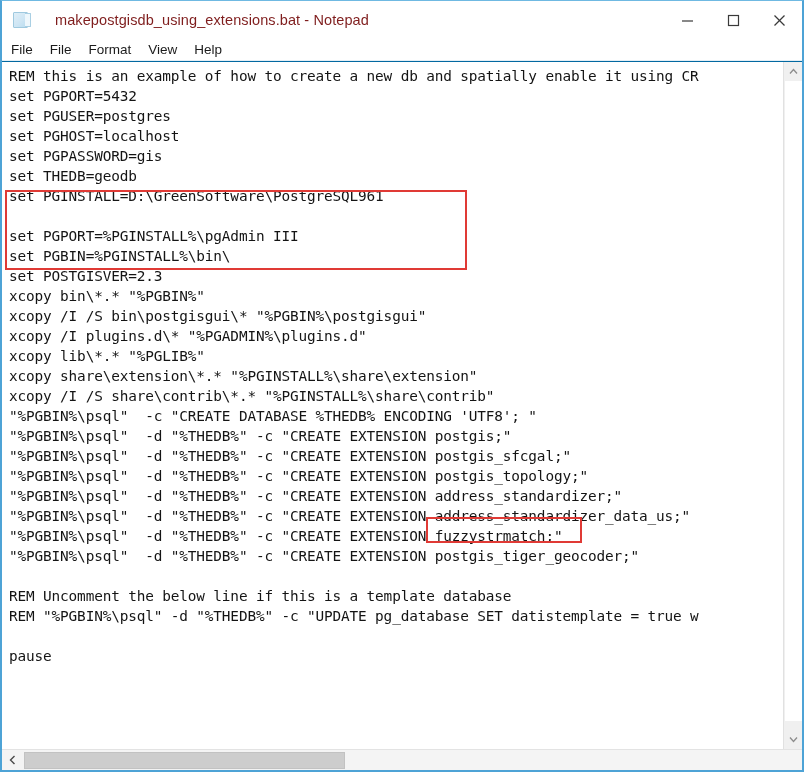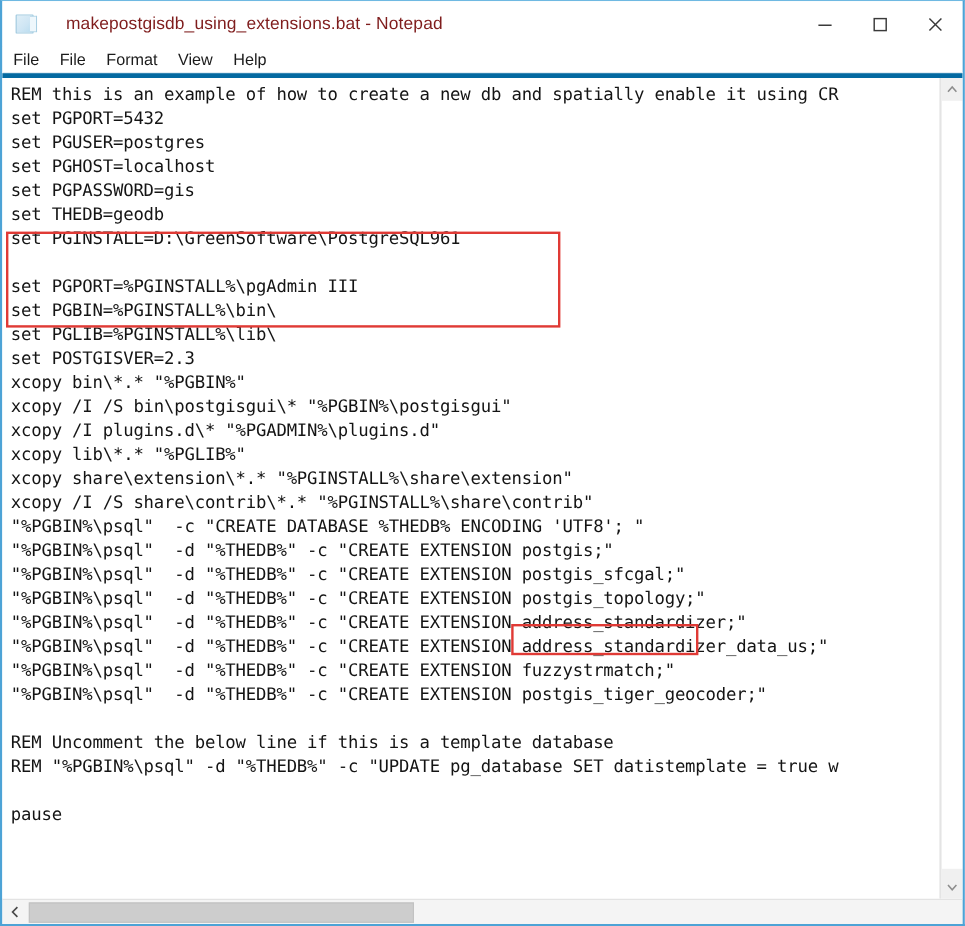--- a/index.html
+++ b/index.html
@@ -98,21 +98,21 @@
     margin-right: 17px;
     white-space: nowrap;
   }
 
   
   #editor-wrap {
     position: relative;
     flex: 1;
     display: flex;
     background: #ffffff;
-    border-top: 4px solid #0369a1;
+    border-top: 1px solid #0369a1;
     overflow: hidden;
   }
   #text-area {
     position: relative;
     flex: 1;
     overflow: hidden;
     padding: 4px 0 0 7px;
     background: #ffffff;
   }
   .code-line {
@@ -313,21 +313,20 @@
       <div class="code-line">REM this is an example of how to create a new db and spatially enable it using CR</div>
         <div class="code-line">set PGPORT=5432</div>
         <div class="code-line">set PGUSER=postgres</div>
         <div class="code-line">set PGHOST=localhost</div>
         <div class="code-line">set PGPASSWORD=gis</div>
         <div class="code-line">set THEDB=geodb</div>
         <div class="code-line">set PGINSTALL=D:\GreenSoftware\PostgreSQL961</div>
         <div class="code-line blank"></div>
         <div class="code-line">set PGPORT=%PGINSTALL%\pgAdmin III</div>
         <div class="code-line">set PGBIN=%PGINSTALL%\bin\</div>
-        <div class="code-line">set PGLIB=%PGINSTALL%\lib\</div>
         <div class="code-line">set POSTGISVER=2.3</div>
         <div class="code-line">xcopy bin\*.* "%PGBIN%"</div>
         <div class="code-line">xcopy /I /S bin\postgisgui\* "%PGBIN%\postgisgui"</div>
         <div class="code-line">xcopy /I plugins.d\* "%PGADMIN%\plugins.d"</div>
         <div class="code-line">xcopy lib\*.* "%PGLIB%"</div>
         <div class="code-line">xcopy share\extension\*.* "%PGINSTALL%\share\extension"</div>
         <div class="code-line">xcopy /I /S share\contrib\*.* "%PGINSTALL%\share\contrib"</div>
         <div class="code-line">"%PGBIN%\psql"  -c "CREATE DATABASE %THEDB% ENCODING 'UTF8'; "</div>
         <div class="code-line">"%PGBIN%\psql"  -d "%THEDB%" -c "CREATE EXTENSION postgis;"</div>
         <div class="code-line">"%PGBIN%\psql"  -d "%THEDB%" -c "CREATE EXTENSION postgis_sfcgal;"</div>

